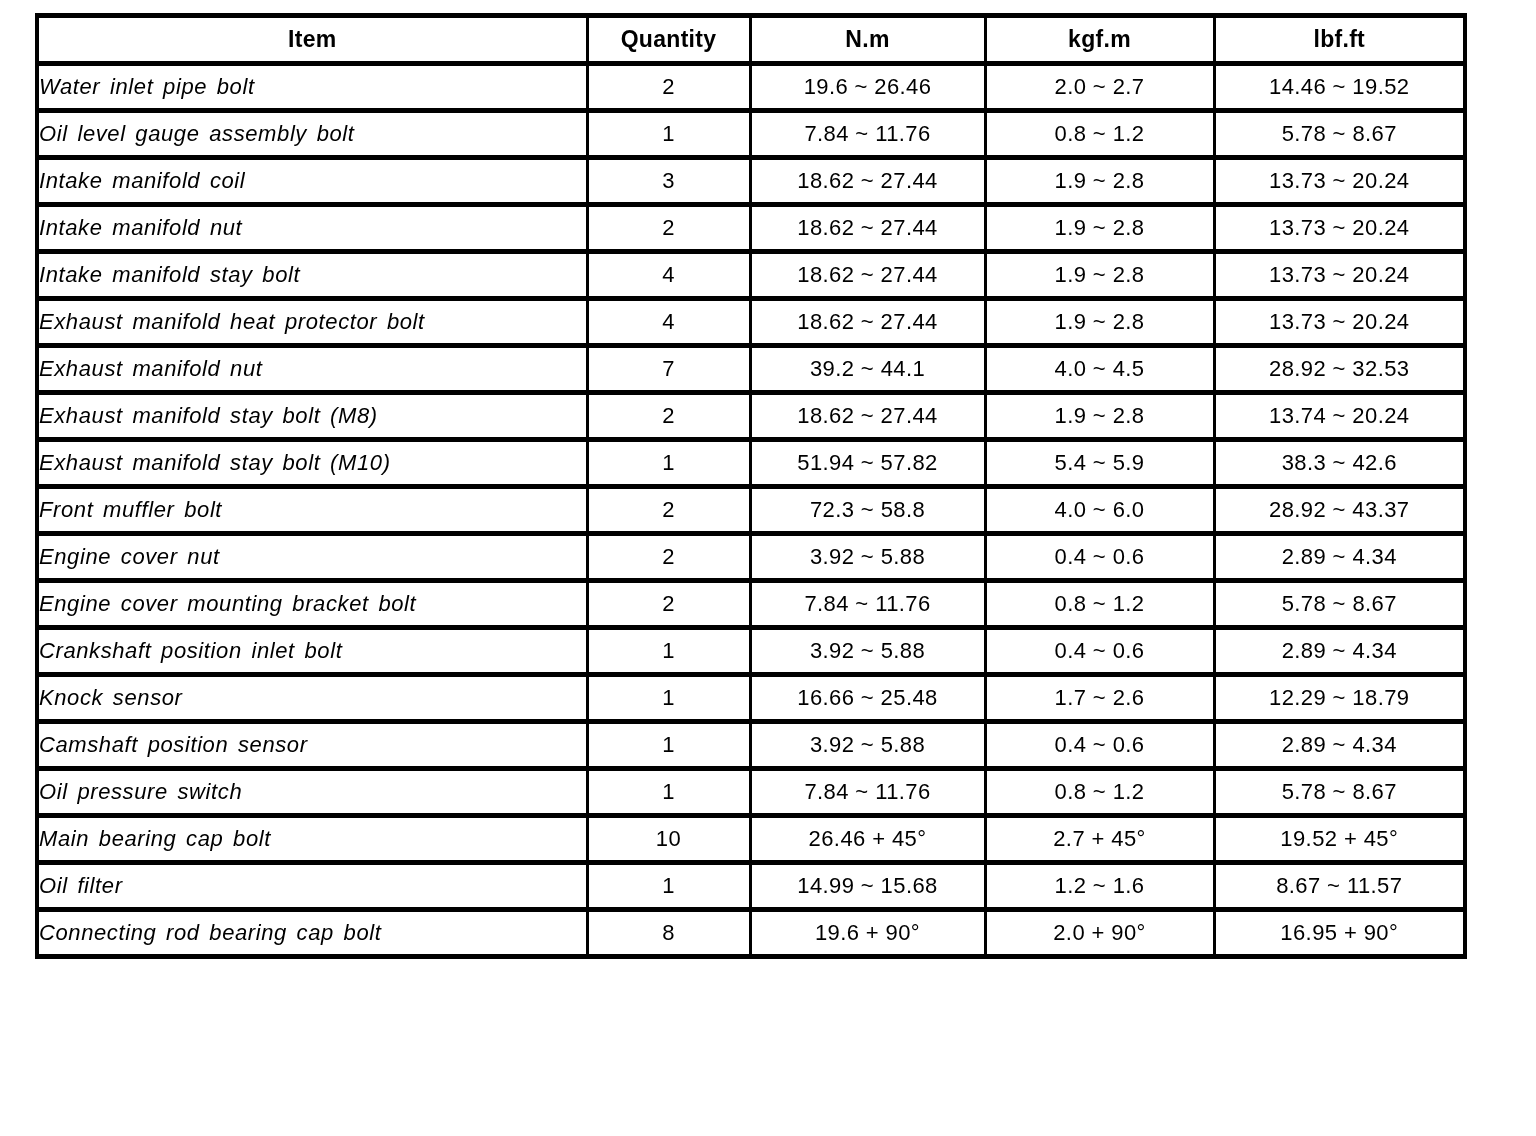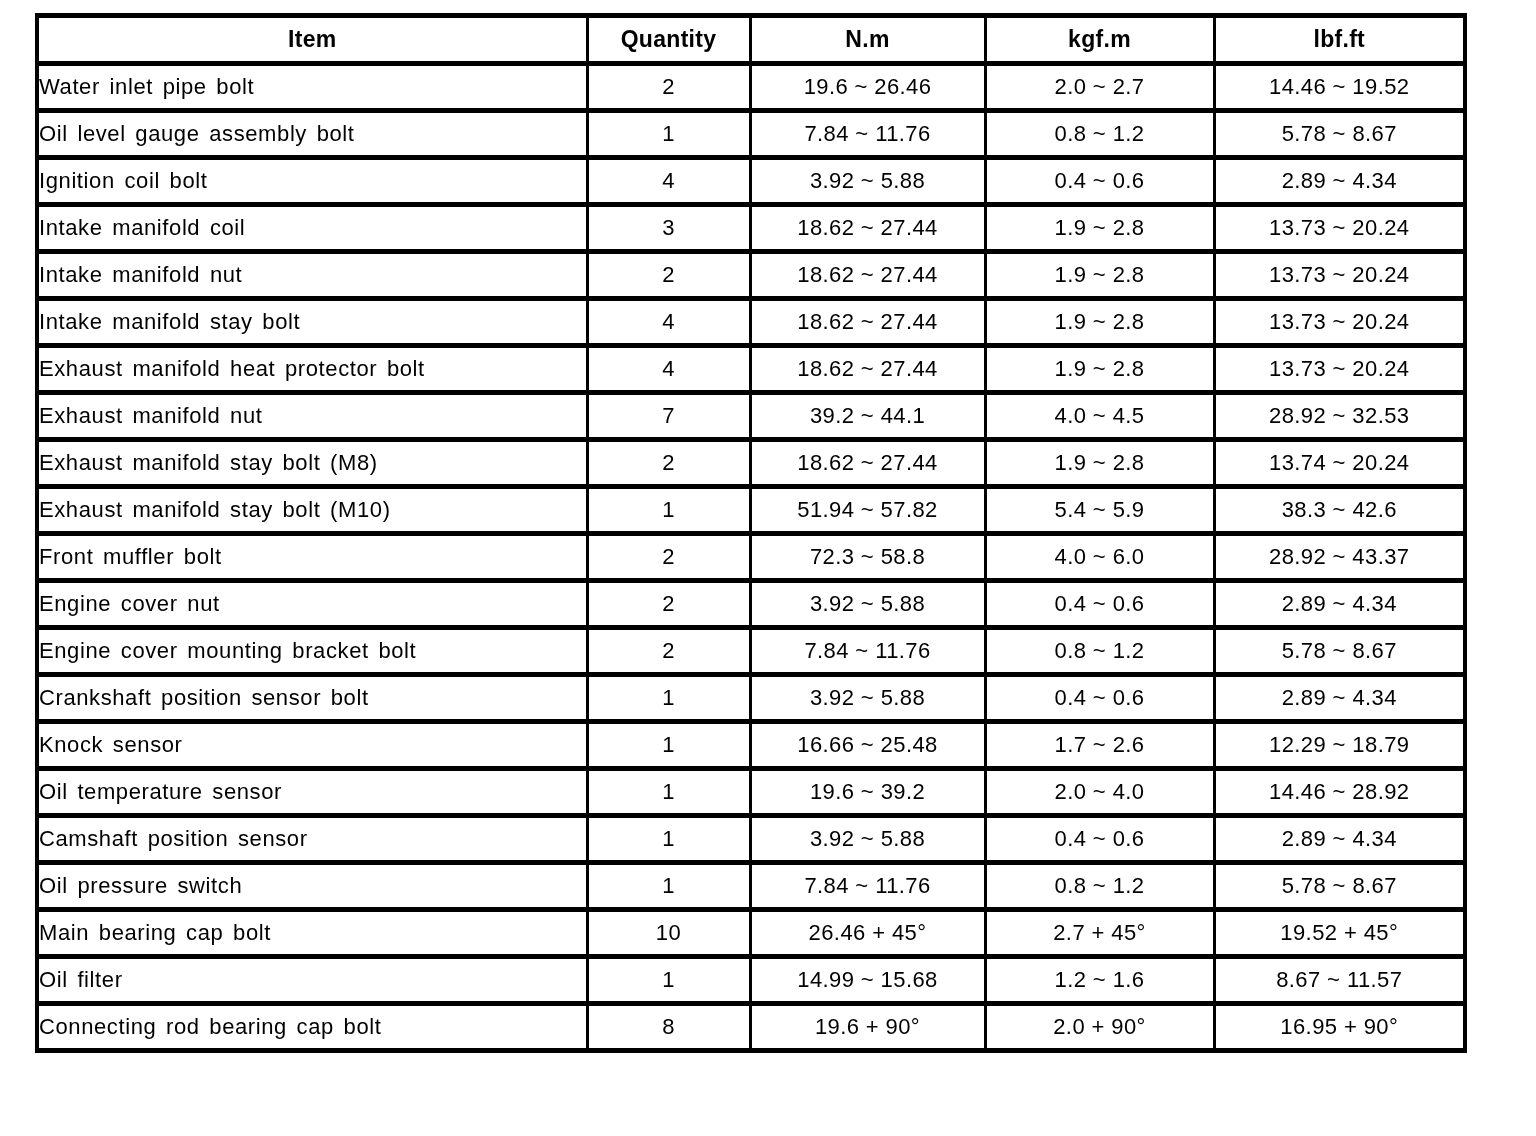--- a/index.html
+++ b/index.html
@@ -56,20 +56,21 @@
     font-weight: normal;
     text-align: center;
     vertical-align: middle;
     letter-spacing: 0.4px;
   }
   td.cell-item {
     text-align: left;
     padding-left: 13px;
     letter-spacing: 0.6px;
     word-spacing: 3px;
+    font-style: italic;
   }
 </style>
 </head>
 <body>
 
 <div class="page">
   <table class="spec-table">
     <colgroup>
       <col style="width:550px">
       <col style="width:163px">
@@ -95,27 +96,20 @@
     <td class="cell">14.46 ~ 19.52</td>
   </tr>
         <tr class="data-row">
     <td class="cell cell-item">Oil level gauge assembly bolt</td>
     <td class="cell">1</td>
     <td class="cell">7.84 ~ 11.76</td>
     <td class="cell">0.8 ~ 1.2</td>
     <td class="cell">5.78 ~ 8.67</td>
   </tr>
         <tr class="data-row">
-    <td class="cell cell-item">Ignition coil bolt</td>
-    <td class="cell">4</td>
-    <td class="cell">3.92 ~ 5.88</td>
-    <td class="cell">0.4 ~ 0.6</td>
-    <td class="cell">2.89 ~ 4.34</td>
-  </tr>
-        <tr class="data-row">
     <td class="cell cell-item">Intake manifold coil</td>
     <td class="cell">3</td>
     <td class="cell">18.62 ~ 27.44</td>
     <td class="cell">1.9 ~ 2.8</td>
     <td class="cell">13.73 ~ 20.24</td>
   </tr>
         <tr class="data-row">
     <td class="cell cell-item">Intake manifold nut</td>
     <td class="cell">2</td>
     <td class="cell">18.62 ~ 27.44</td>
@@ -172,39 +166,32 @@
     <td class="cell">2.89 ~ 4.34</td>
   </tr>
         <tr class="data-row">
     <td class="cell cell-item">Engine cover mounting bracket bolt</td>
     <td class="cell">2</td>
     <td class="cell">7.84 ~ 11.76</td>
     <td class="cell">0.8 ~ 1.2</td>
     <td class="cell">5.78 ~ 8.67</td>
   </tr>
         <tr class="data-row">
-    <td class="cell cell-item">Crankshaft position sensor bolt</td>
+    <td class="cell cell-item">Crankshaft position inlet bolt</td>
     <td class="cell">1</td>
     <td class="cell">3.92 ~ 5.88</td>
     <td class="cell">0.4 ~ 0.6</td>
     <td class="cell">2.89 ~ 4.34</td>
   </tr>
         <tr class="data-row">
     <td class="cell cell-item">Knock sensor</td>
     <td class="cell">1</td>
     <td class="cell">16.66 ~ 25.48</td>
     <td class="cell">1.7 ~ 2.6</td>
     <td class="cell">12.29 ~ 18.79</td>
-  </tr>
-        <tr class="data-row">
-    <td class="cell cell-item">Oil temperature sensor</td>
-    <td class="cell">1</td>
-    <td class="cell">19.6 ~ 39.2</td>
-    <td class="cell">2.0 ~ 4.0</td>
-    <td class="cell">14.46 ~ 28.92</td>
   </tr>
         <tr class="data-row">
     <td class="cell cell-item">Camshaft position sensor</td>
     <td class="cell">1</td>
     <td class="cell">3.92 ~ 5.88</td>
     <td class="cell">0.4 ~ 0.6</td>
     <td class="cell">2.89 ~ 4.34</td>
   </tr>
         <tr class="data-row">
     <td class="cell cell-item">Oil pressure switch</td>

